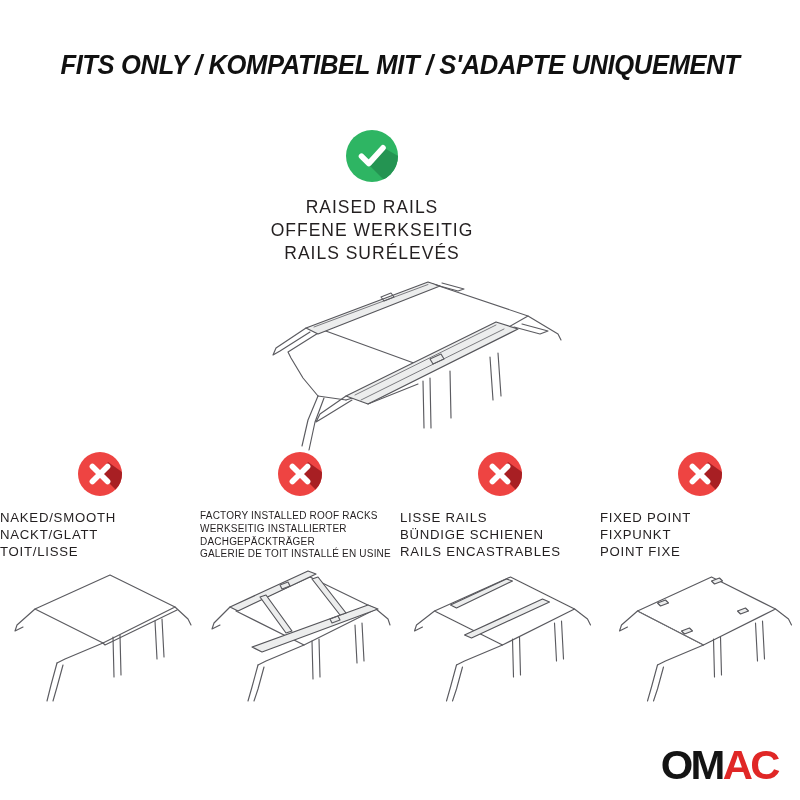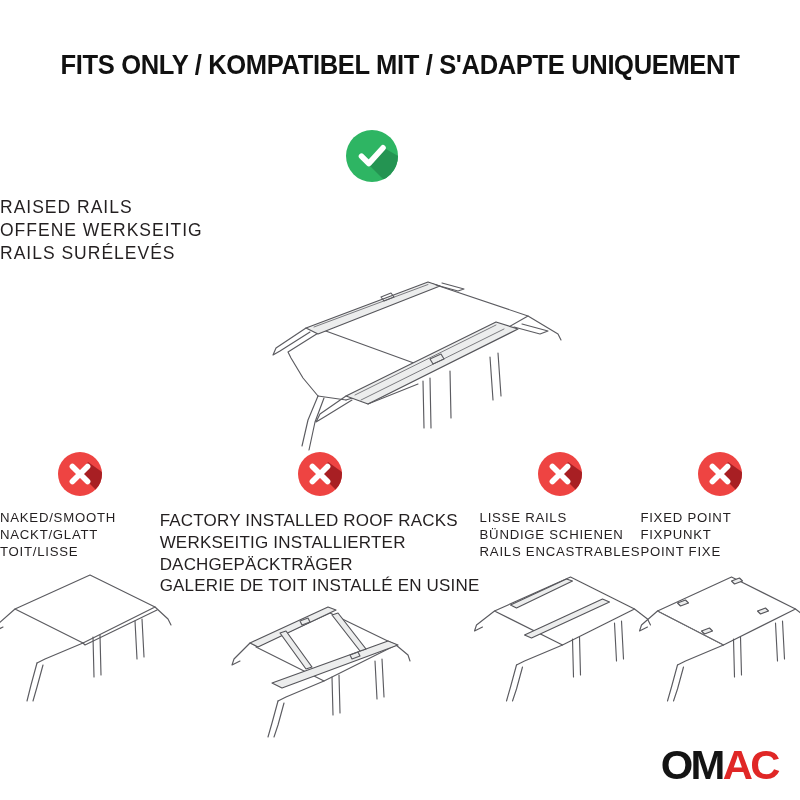--- a/index.html
+++ b/index.html
@@ -16,38 +16,40 @@
     overflow: hidden;
   }
 
   
   .header {
     position: absolute;
     top: 50px;
     left: 0;
     width: 800px;
     text-align: center;
+    font-style: italic;
   }
   .header-title {
     font-family: "Liberation Sans", sans-serif;
     font-weight: bold;
     font-size: 27.5px;
     letter-spacing: -0.4px;
     color: #111111;
     transform: scaleX(0.93);
     white-space: nowrap;
     line-height: 1.1;
   }
 
   
   .main-block {
     position: absolute;
     top: 130px;
     left: 0;
     width: 744px;
+    text-align: center;
   }
   .badge {
     width: 52px;
     height: 52px;
     border-radius: 50%;
     margin: 0 auto;
     position: relative;
     overflow: hidden;
   }
   .badge.green { background: #2eb563; }
@@ -93,21 +95,21 @@
     height: 44px;
   }
   .col-labels {
     margin-top: 10px;
     font-size: 13.2px;
     line-height: 1.28;
     letter-spacing: 0.75px;
     color: #231f20;
     white-space: nowrap;
   }
-  .col-labels.tight { letter-spacing: 0.2px; font-size: 17px; }
+  .col-labels.tight { letter-spacing: 0.2px; font-size: 10px; }
 
   .col-illus {
     margin-top: 6px;
     height: 140px;
     position: relative;
   }
   .col-illus svg { position: absolute; left: 50%; transform: translateX(-50%); top: 0; }
 
   
   .logo {

